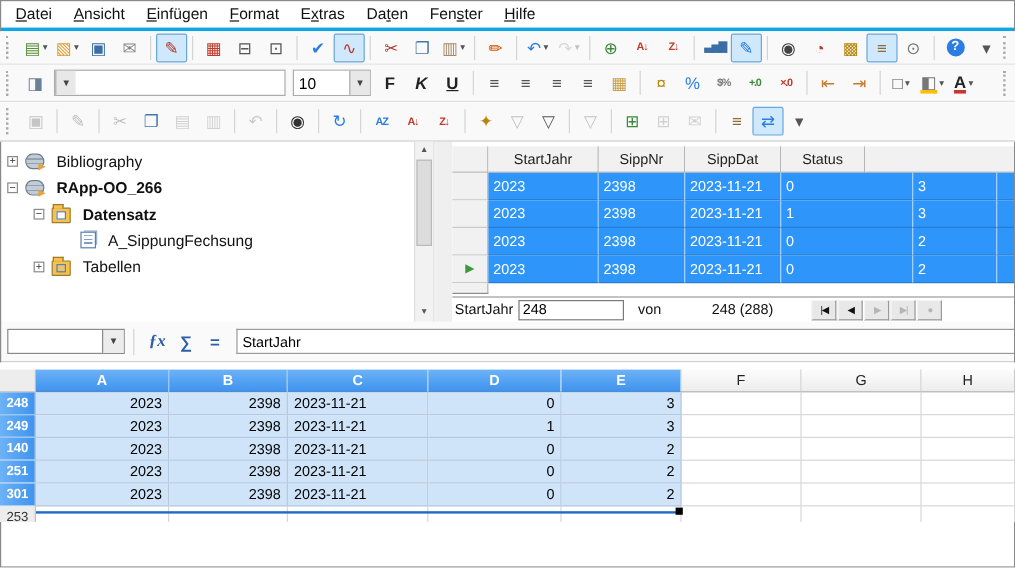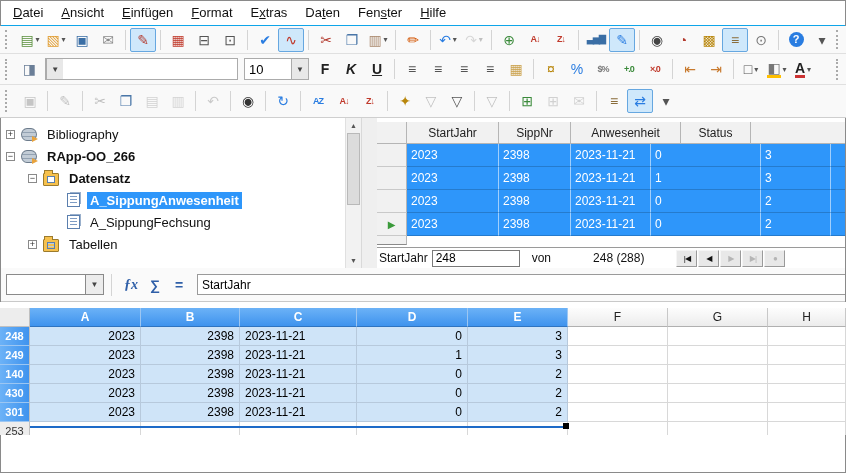--- a/index.html
+++ b/index.html
@@ -5,21 +5,21 @@
   html,body{margin:0;padding:0;background:#dcdcdc;}
   *{box-sizing:border-box;font-family:"Liberation Sans",sans-serif;}
   .win{position:relative;width:846px;height:473px;background:#fff;outline:1px solid #8a8a8a;outline-offset:-1px;overflow:hidden;}
   
   .titlebar{height:38px;background:#1a1a1a;display:flex;align-items:center;padding-left:12px;}
   .app-icon{width:19px;height:17px;margin-right:9px;position:relative;background:#f2f7ee;border:1px solid #274e13;border-radius:2px;
     background-image:linear-gradient(#9ab97f 1px,transparent 1px),linear-gradient(90deg,#9ab97f 1px,transparent 1px);background-size:5px 5px;}
   .app-icon::after{content:"";position:absolute;left:-2px;bottom:-2px;width:9px;height:9px;background:#3c7a1e;border:1px solid #1c3a0c;}
   .title-text{color:#f0f0f0;font-size:15px;}
   
-  .menubar{height:26px;background:#fff;border-bottom:1px solid #0ea5e9;display:flex;align-items:center;padding-left:4px;}
+  .menubar{height:26px;background:#fff;border-bottom:3px solid #0ea5e9;display:flex;align-items:center;padding-left:4px;}
   .menu-item{font-size:13px;color:#111;padding:3px 9px;cursor:default;}
   .menu-item u{text-decoration:underline;}
   
   .toolbar{background:#f9f9f9;border-bottom:1px solid #e0e0e0;display:flex;align-items:center;padding:0 4px 0 2px;position:relative;}
   .tb1{height:28px;} .tb2{height:31px;} .tb3{height:33px;border-bottom:1px solid #cfcfcf;}
   .grip{width:7px;height:70%;border-left:2px dotted #aaa;margin:0 5px 0 3px;}
   .rgrip{position:absolute;right:3px;top:15%;width:7px;height:70%;border-left:2px dotted #aaa;}
   .tsep{width:1px;height:20px;background:#d4d4d4;margin:0 4px;}
   .tbtn{height:24px;min-width:26px;display:flex;align-items:center;justify-content:center;border:1px solid transparent;border-radius:2px;padding:0 2px;cursor:default;}
   .tbtn.toggled{background:#cfe8fb;border-color:#66a7e0;}
@@ -396,25 +396,20 @@
           <div class="tree-row bold" style="padding-left: 6px;">
             <span class="expander">−</span>
             <span class="tree-icon i-db"></span>
             <span class="tree-label">RApp-OO_266</span>
           </div>
           <div class="tree-row bold" style="padding-left: 28px;">
             <span class="expander">−</span>
             <span class="tree-icon i-folder"></span>
             <span class="tree-label">Datensatz</span>
           </div>
-          <div class="tree-row bold selected" style="padding-left: 50px;">
-            <span class="exp-none"></span>
-            <span class="tree-icon i-query"></span>
-            <span class="tree-label">A_SippungAnwesenheit</span>
-          </div>
           <div class="tree-row" style="padding-left: 50px;">
             <span class="exp-none"></span>
             <span class="tree-icon i-query"></span>
             <span class="tree-label">A_SippungFechsung</span>
           </div>
           <div class="tree-row" style="padding-left: 28px;">
             <span class="expander">+</span>
             <span class="tree-icon i-folder2"></span>
             <span class="tree-label">Tabellen</span>
           </div>
@@ -427,21 +422,21 @@
     </div>
     <div class="splitter"></div>
 
     <div class="gridpane">
       <div class="grid">
         <div class="grid-header" id="gridhdr">
 
         <div class="gh-cell gh-sel"></div>
             <div class="gh-cell" style="width: 92px;">StartJahr</div>
             <div class="gh-cell" style="width: 72px;">SippNr</div>
-            <div class="gh-cell" style="width: 110px;">Anwesenheit</div>
+            <div class="gh-cell" style="width: 80px;">SippDat</div>
             <div class="gh-cell" style="width: 70px;">Status</div>
             <div class="gh-cell gh-fill"></div>
           </div>
         <div id="gridrows">
 
         <div class="grid-row">
               <div class="grid-sel"></div>
             <div class="grid-cell" style="width: 92px;">2023</div>
               <div class="grid-cell" style="width: 72px;">2398</div>
               <div class="grid-cell" style="width: 80px;">2023-11-21</div>
@@ -553,21 +548,21 @@
         <div class="sh-c ar sel" style="width: 111px;">2023</div>
           <div class="sh-c ar sel" style="width: 99px;">2398</div>
           <div class="sh-c sel" style="width: 117px;">2023-11-21</div>
           <div class="sh-c ar sel" style="width: 111px;">0</div>
           <div class="sh-c ar sel" style="width: 100px;">2</div>
           <div class="sh-c" style="width: 100px;"></div>
           <div class="sh-c" style="width: 100px;"></div>
           <div class="sh-c" style="width: 78px;"></div>
         </div>
         <div class="sh-row">
-          <div class="sh-rh sel">430</div>
+          <div class="sh-rh sel">251</div>
         <div class="sh-c ar sel" style="width: 111px;">2023</div>
           <div class="sh-c ar sel" style="width: 99px;">2398</div>
           <div class="sh-c sel" style="width: 117px;">2023-11-21</div>
           <div class="sh-c ar sel" style="width: 111px;">0</div>
           <div class="sh-c ar sel" style="width: 100px;">2</div>
           <div class="sh-c" style="width: 100px;"></div>
           <div class="sh-c" style="width: 100px;"></div>
           <div class="sh-c" style="width: 78px;"></div>
         </div>
         <div class="sh-row">

